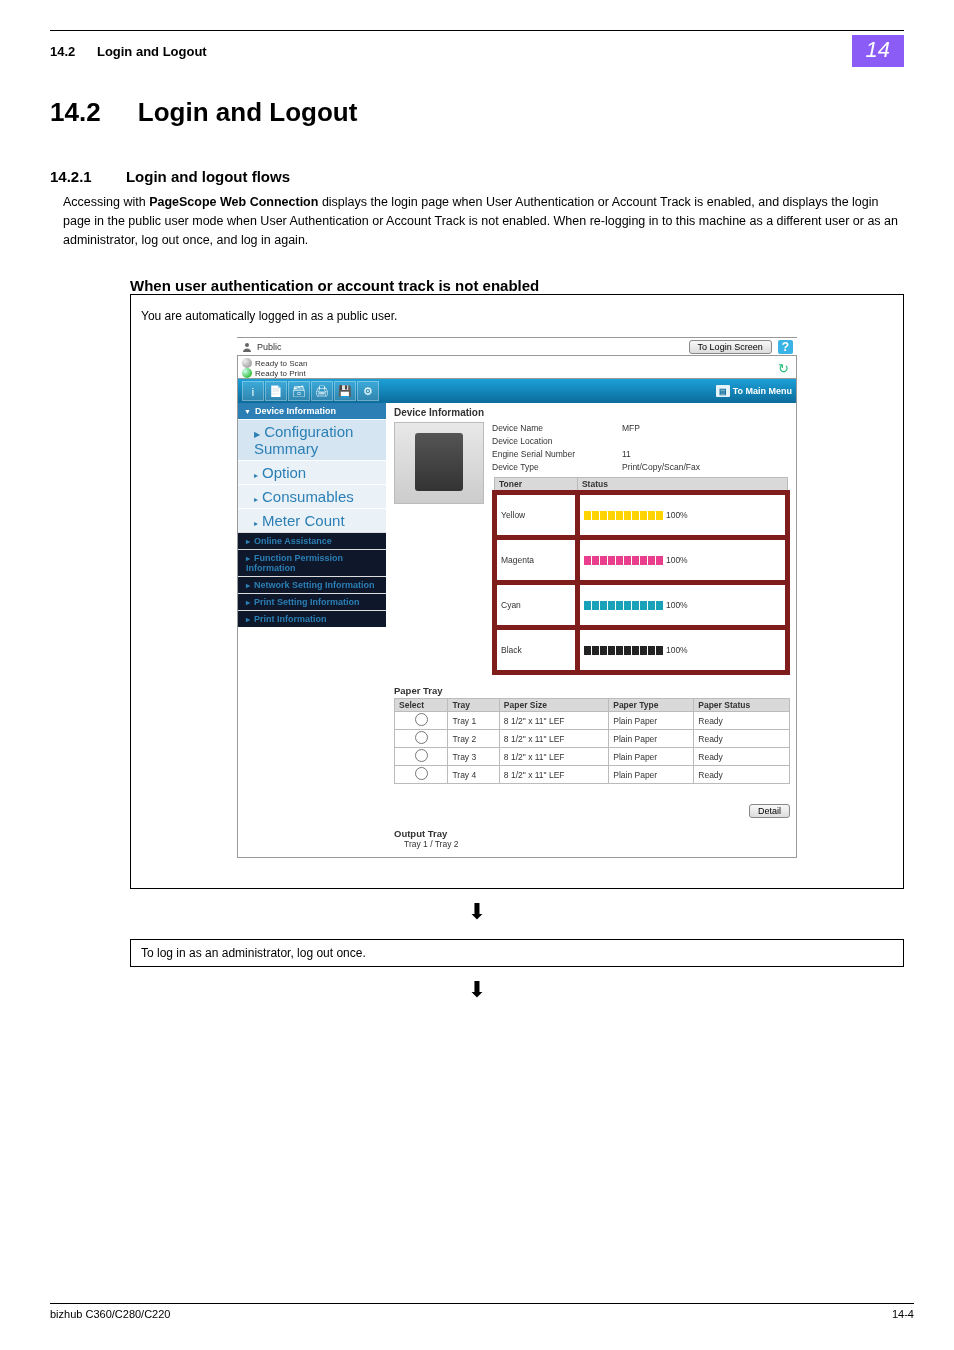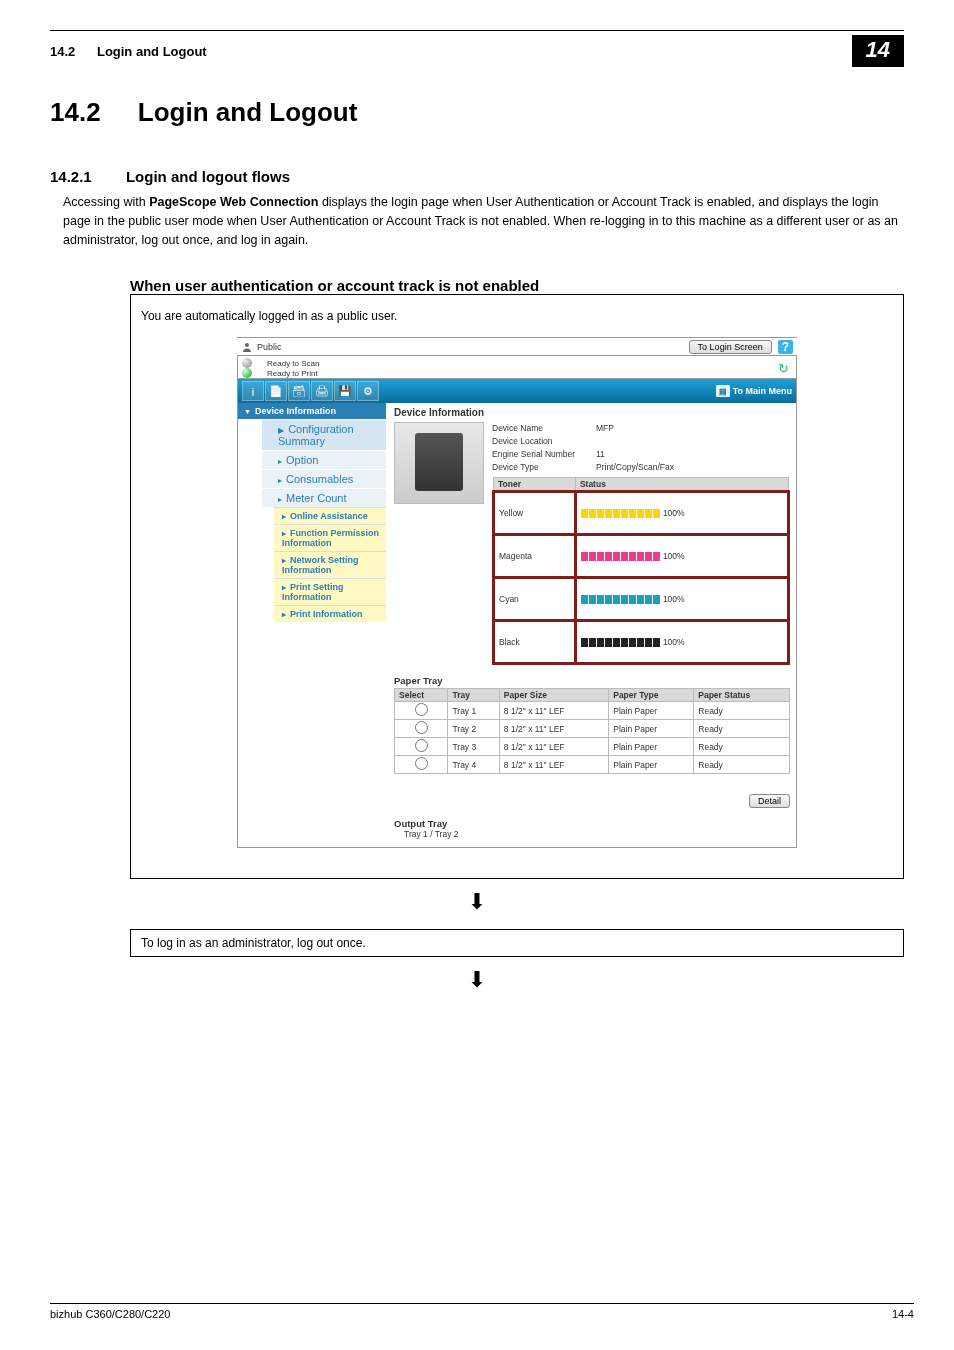--- a/index.html
+++ b/index.html
@@ -14,21 +14,21 @@
     min-height: 1350px;
   }
   .top-rule { border-top: 1px solid #000; margin: 30px 50px 0 50px; }
   .header-row {
     display: flex; justify-content: space-between; align-items: center;
     margin: 4px 50px 0 50px;
   }
   .header-left { font-size: 13px; font-weight: bold; }
   .header-left .num { margin-right: 18px; }
   .chapter-badge {
-    background: #000000; color: #fff; font-size: 22px; font-weight: bold;
+    background: #8b5cf6; color: #fff; font-size: 22px; font-weight: normal;
     padding: 2px 14px 4px 14px; font-style: italic;
   }
 
   .h1 { font-size: 26px; font-weight: bold; margin: 30px 50px 0 50px; }
   .h1 .num { margin-right: 30px; }
   .h2 { font-size: 15px; font-weight: bold; margin: 40px 50px 0 50px; }
   .h2 .num { margin-right: 30px; }
   .h3 { font-size: 15px; font-weight: bold; margin: 28px 0 0 130px; }
 
   .body-text { font-size: 12.5px; line-height: 1.5; margin: 8px 50px 0 63px; }
@@ -54,21 +54,21 @@
   .btn {
     background: linear-gradient(#f8f8f8,#ddd); border: 1px solid #888;
     border-radius: 3px; padding: 1px 8px; font-size: 9px;
   }
   .help-badge {
     background: #3ab3e6; color: #fff; font-weight: bold; font-size: 12px;
     padding: 0 4px; margin-left: 6px; border-radius: 2px;
   }
   .wc-status { display: flex; align-items: center; padding: 2px 4px 0 4px; border: 1px solid #999; border-top: none; }
   .wc-status-col { flex: 1; }
-  .wc-status-row { display: flex; align-items: center; gap: 15px; font-size: 8px; }
+  .wc-status-row { display: flex; align-items: center; gap: 3px; font-size: 8px; }
   .dot-gray { width: 10px; height: 10px; border-radius: 50%; background: radial-gradient(circle at 30% 30%, #eee, #888); }
   .dot-green { width: 10px; height: 10px; border-radius: 50%; background: radial-gradient(circle at 30% 30%, #cfe, #0a0); }
   .refresh-icon { font-size: 13px; color: #2b7; margin-right: 3px; }
 
   .icon-bar {
     background: linear-gradient(#1ca0d8,#0b6c9b); display: flex; align-items: center;
     justify-content: space-between; padding: 2px 4px; color: #fff;
     border-left: 1px solid #999; border-right: 1px solid #999;
   }
   .icon-bar-left { display: flex; gap: 1px; }
@@ -84,55 +84,55 @@
   }
 
   .wc-body { display: flex; border: 1px solid #999; border-top: none; }
   .wc-side { width: 148px; background: #fff; }
   .side-head {
     background: #2b7fb5; color: #fff; font-size: 9px; font-weight: bold;
     padding: 3px 6px;
   }
   .side-head::before { content: "\25BC"; font-size: 7px; margin-right: 4px; }
   .side-item {
-    color: #2b7fb5; font-size: 11px; padding: 3px 6px 3px 16px;
-    background: #eaf2f8; border-top: 1px solid #fff; margin-left: 24px;
+    color: #2b7fb5; font-size: 15px; padding: 3px 6px 3px 16px;
+    background: #eaf2f8; border-top: 1px solid #fff;
   }
   .side-item.sel { background: #d5e6f2; font-weight: normal; }
   .side-item::before { content: "\25B8"; color: #2b7fb5; margin-right: 4px; font-size: 8px; }
   .side-item.sel::before { content: "\25B6"; }
   .side-cat {
     color: #2b7fb5; font-size: 9px; padding: 3px 6px 3px 8px;
-    font-weight: bold; border-top: 1px solid #ddd; background: #fef9c3; margin-left: 36px;
+    font-weight: bold; border-top: 1px solid #ddd; background: #0f172a;
   }
   .side-cat::before { content: "\25B8"; color: #2b7fb5; margin-right: 4px; font-size: 8px; }
 
   .wc-main { flex: 1; padding: 4px 6px 8px 8px; }
   .m-h { font-size: 10px; font-weight: bold; margin-bottom: 4px; }
   .dev-info { display: flex; gap: 8px; }
   .dev-img {
     width: 90px; height: 82px; background: linear-gradient(#e8e8e8,#ccc);
     border: 1px solid #bbb; position: relative;
   }
   .dev-img::after {
     content: ""; position: absolute; left: 20px; top: 10px; width: 48px; height: 58px;
     background: linear-gradient(#555,#333); border-radius: 3px;
   }
   .dev-kv { font-size: 8.5px; line-height: 1.5; flex: 1; }
   .kv-row { display: flex; }
-  .kv-k { width: 104px; }
+  .kv-k { width: 130px; }
   .kv-v { }
 
   .toner { margin-top: 4px; }
   .toner table { border-collapse: collapse; width: 100%; font-size: 8.5px; }
   .toner th {
     background: #d9d9d9; border: 1px solid #bbb; padding: 1px 4px; text-align: left;
     font-weight: bold;
   }
-  .toner td { border: 3px solid #7f1d1d; padding: 15px 4px; }
+  .toner td { border: 5px solid #7f1d1d; padding: 15px 4px; }
   .bar-wrap { display: flex; align-items: center; gap: 3px; }
   .bar { display: flex; gap: 1px; }
   .bar .seg { width: 7px; height: 9px; }
   .seg.y { background: #ffd400; }
   .seg.m { background: #e83e8c; }
   .seg.c { background: #17a2b8; }
   .seg.k { background: #222; }
   .pct { font-size: 8.5px; }
 
   .ptray { margin-top: 10px; }

